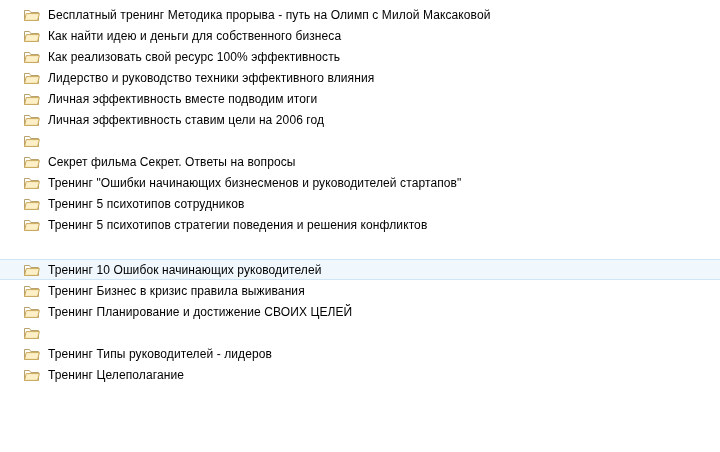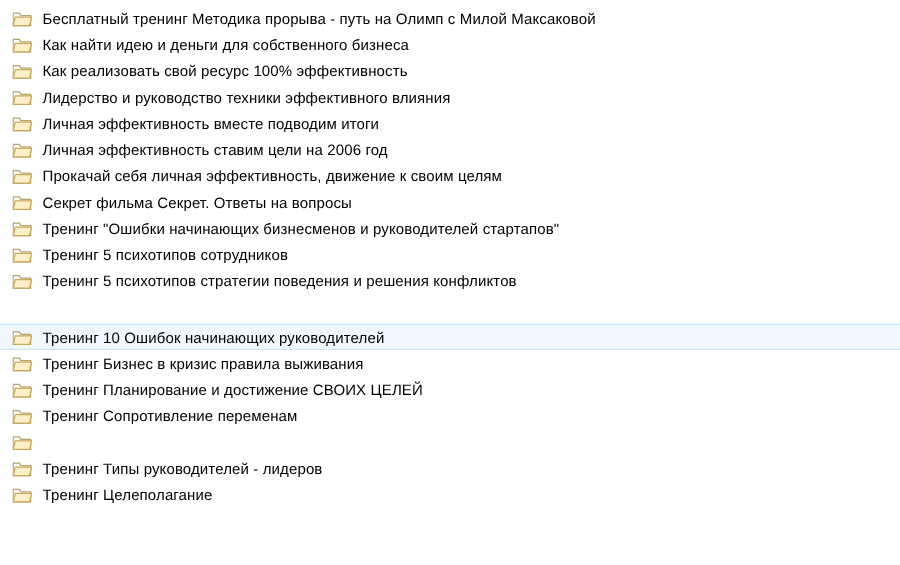--- a/index.html
+++ b/index.html
@@ -17,21 +17,21 @@
   }
   #file-list {
     width: 720px;
     padding-top: 4px;
     box-sizing: border-box;
   }
   .file-row {
     display: flex;
     align-items: center;
     height: 21px;
-    padding-left: 10px;
+    padding-left: 24px;
     box-sizing: border-box;
     white-space: nowrap;
   }
   .file-row.selected {
     background: #f0f7fd;
     border-top: 1px solid #cfe6f8;
     border-bottom: 1px solid #cfe6f8;
     height: 21px;
     margin-top: 24px;
   }
@@ -110,21 +110,20 @@
       </span>
       <span class="file-label">Личная эффективность ставим цели на 2006 год</span>
     </div>
     <div class="file-row">
       <span class="folder-icon">
         <svg width="16" height="14" viewBox="0 0 16 14" xmlns="http://www.w3.org/2000/svg">
           <path d="M0.5 2.5 L0.5 12.5 L14.5 12.5 L14.5 4.5 L6.8 4.5 L5.4 2.5 Z" fill="#ffffff" stroke="#b8a16a" stroke-width="1"></path>
           <path d="M2.2 5.6 L15.4 5.6 L13.6 12.4 L0.6 12.4 Z" fill="#fdf0c8" stroke="#c9a85c" stroke-width="1"></path>
         </svg>
       </span>
-      <span class="file-label">Прокачай себя личная эффективность, движение к своим целям</span>
     </div>
     <div class="file-row">
       <span class="folder-icon">
         <svg width="16" height="14" viewBox="0 0 16 14" xmlns="http://www.w3.org/2000/svg">
           <path d="M0.5 2.5 L0.5 12.5 L14.5 12.5 L14.5 4.5 L6.8 4.5 L5.4 2.5 Z" fill="#ffffff" stroke="#b8a16a" stroke-width="1"></path>
           <path d="M2.2 5.6 L15.4 5.6 L13.6 12.4 L0.6 12.4 Z" fill="#fdf0c8" stroke="#c9a85c" stroke-width="1"></path>
         </svg>
       </span>
       <span class="file-label">Секрет фильма Секрет. Ответы на вопросы</span>
     </div>
@@ -174,29 +173,20 @@
       <span class="file-label">Тренинг Бизнес в кризис правила выживания</span>
     </div>
     <div class="file-row">
       <span class="folder-icon">
         <svg width="16" height="14" viewBox="0 0 16 14" xmlns="http://www.w3.org/2000/svg">
           <path d="M0.5 2.5 L0.5 12.5 L14.5 12.5 L14.5 4.5 L6.8 4.5 L5.4 2.5 Z" fill="#ffffff" stroke="#b8a16a" stroke-width="1"></path>
           <path d="M2.2 5.6 L15.4 5.6 L13.6 12.4 L0.6 12.4 Z" fill="#fdf0c8" stroke="#c9a85c" stroke-width="1"></path>
         </svg>
       </span>
       <span class="file-label">Тренинг Планирование и достижение СВОИХ ЦЕЛЕЙ</span>
-    </div>
-    <div class="file-row">
-      <span class="folder-icon">
-        <svg width="16" height="14" viewBox="0 0 16 14" xmlns="http://www.w3.org/2000/svg">
-          <path d="M0.5 2.5 L0.5 12.5 L14.5 12.5 L14.5 4.5 L6.8 4.5 L5.4 2.5 Z" fill="#ffffff" stroke="#b8a16a" stroke-width="1"></path>
-          <path d="M2.2 5.6 L15.4 5.6 L13.6 12.4 L0.6 12.4 Z" fill="#fdf0c8" stroke="#c9a85c" stroke-width="1"></path>
-        </svg>
-      </span>
-      <span class="file-label">Тренинг Сопротивление переменам</span>
     </div>
     <div class="file-row">
       <span class="folder-icon">
         <svg width="16" height="14" viewBox="0 0 16 14" xmlns="http://www.w3.org/2000/svg">
           <path d="M0.5 2.5 L0.5 12.5 L14.5 12.5 L14.5 4.5 L6.8 4.5 L5.4 2.5 Z" fill="#ffffff" stroke="#b8a16a" stroke-width="1"></path>
           <path d="M2.2 5.6 L15.4 5.6 L13.6 12.4 L0.6 12.4 Z" fill="#fdf0c8" stroke="#c9a85c" stroke-width="1"></path>
         </svg>
       </span>
     </div>
     <div class="file-row">

